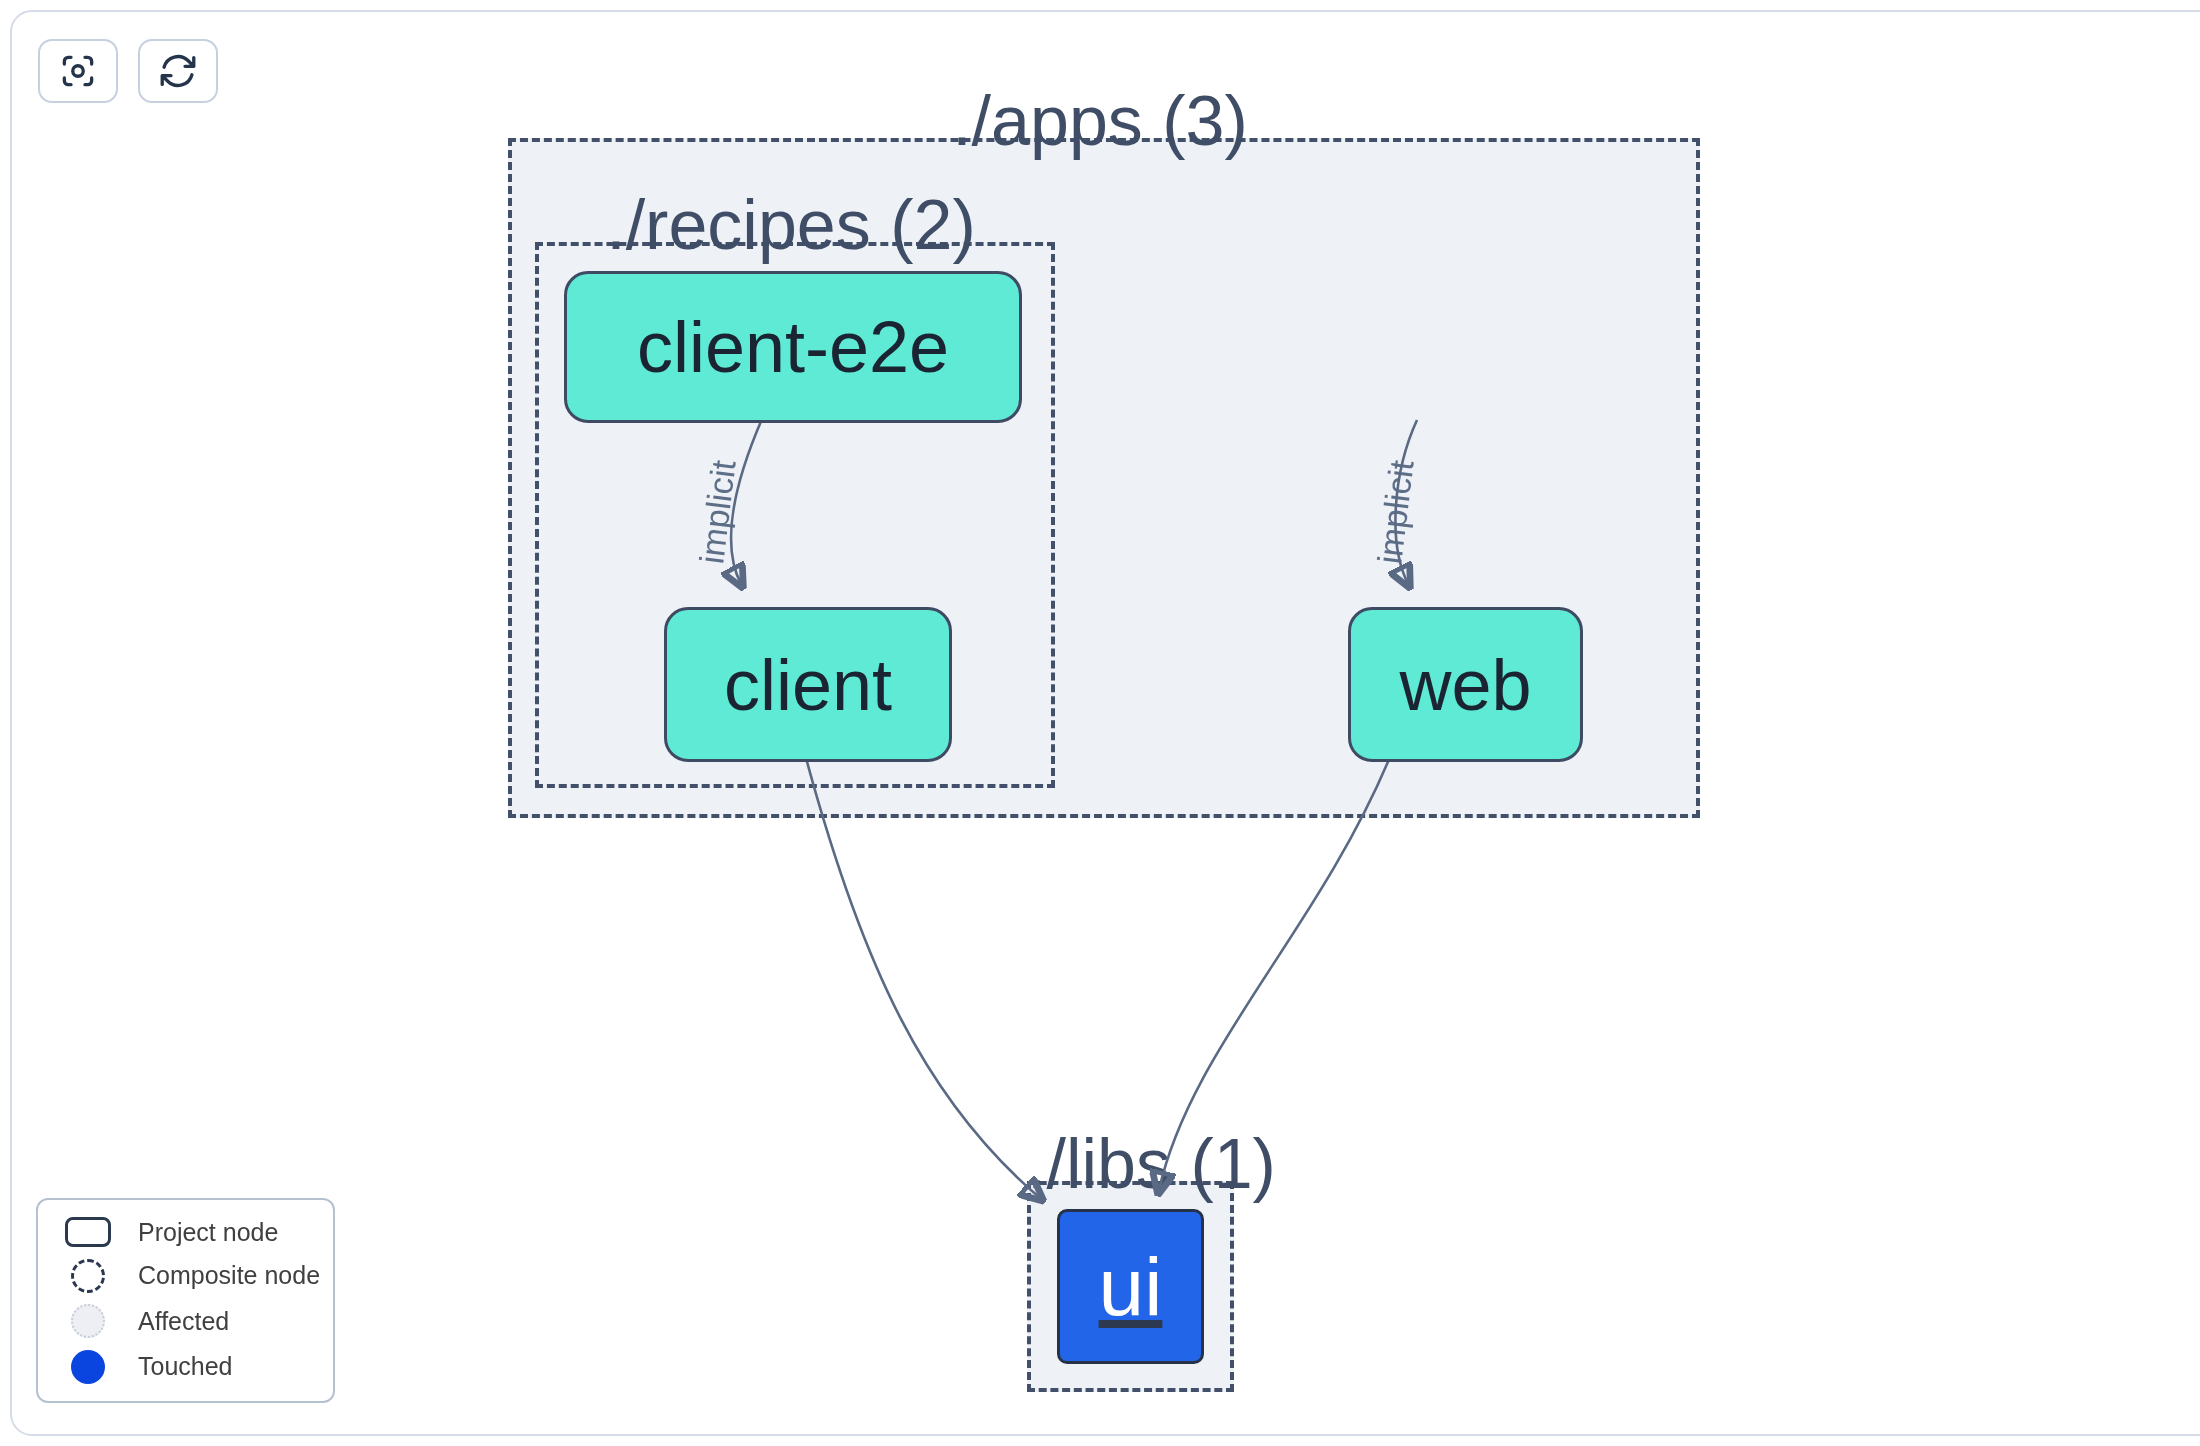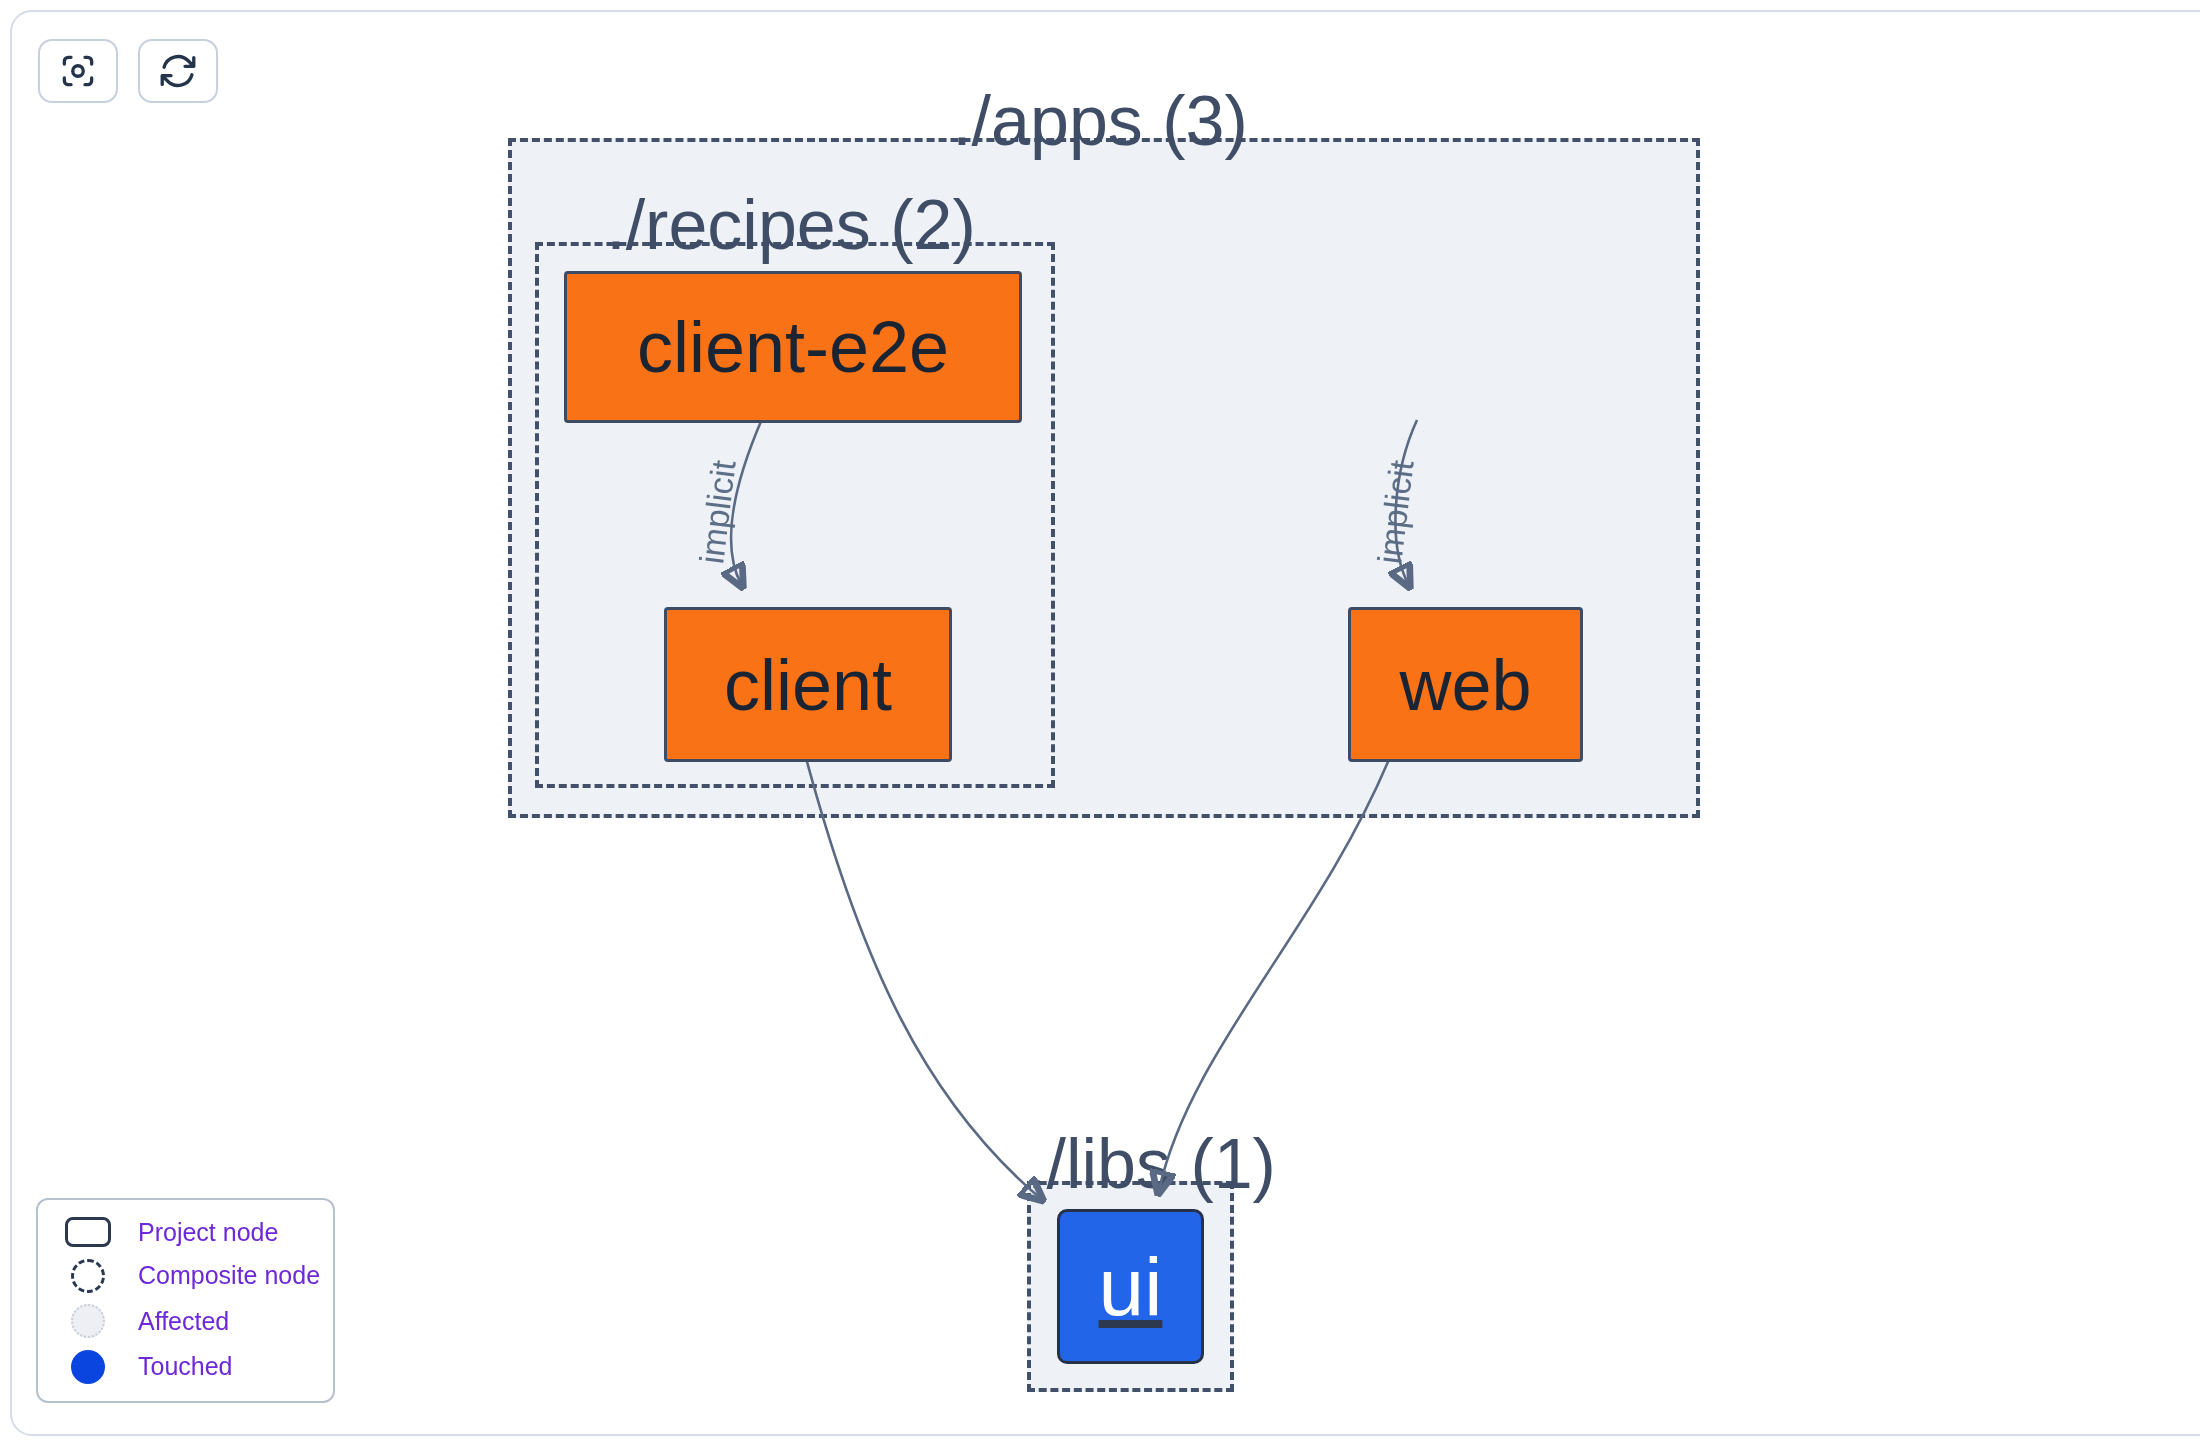--- a/index.html
+++ b/index.html
@@ -18,42 +18,42 @@
   }
   .tool-btn svg{width:42px;height:42px;stroke:#24344b;fill:none;stroke-width:1.9;stroke-linecap:round;stroke-linejoin:round;}
   
   .cluster{position:absolute;background:#eef1f6;border:4px dashed #42506a;z-index:1;}
   .cluster-label{
     position:absolute;z-index:2;text-align:center;font-size:70px;line-height:70px;color:#3f4e66;
     white-space:nowrap;
   }
   
   .node{
-    position:absolute;z-index:6;background:#f97316;border:3px solid #3e4b63;border-radius:4px;
+    position:absolute;z-index:6;background:#5eead4;border:3px solid #3e4b63;border-radius:24px;
     display:flex;align-items:center;justify-content:center;cursor:pointer;
   }
   .node span{font-size:72px;color:#1a2433;}
   .node.touched{background:#2365e8;border-color:#253247;border-radius:10px;text-decoration:underline;}
   .node.touched span{color:#ffffff;font-size:82px;}
   
   .edges{position:absolute;left:0;top:0;z-index:5;pointer-events:none;}
   .edges path{stroke:#5b6a84;stroke-width:2.6;fill:none;pointer-events:stroke;}
   .edge-label{
     position:absolute;z-index:4;font-size:34px;color:#5d6e87;white-space:nowrap;
     transform:translate(-50%,-50%) rotate(-83deg);
   }
   
   .legend{
     position:absolute;left:36px;top:1198px;width:299px;height:205px;background:#ffffff;
     border:2px solid #b6c1d0;border-radius:12px;z-index:20;
     display:flex;flex-direction:column;justify-content:space-evenly;padding:6px 0;box-sizing:border-box;
   }
   .legend-row{display:flex;align-items:center;}
   .legend-swatch-box{width:100px;display:flex;align-items:center;justify-content:center;flex:0 0 100px;}
-  .legend-text{font-size:25px;color:#6d28d9;}
+  .legend-text{font-size:25px;color:#404040;}
   .sw-project{width:46px;height:30px;border:3px solid #2b3950;border-radius:8px;background:#ffffff;box-sizing:border-box;}
   .sw-composite{width:34px;height:34px;border:3px dashed #2b3950;border-radius:50%;background:#ffffff;box-sizing:border-box;}
   .sw-affected{width:34px;height:34px;border:2px dotted #c5cdd9;border-radius:50%;background:#edeff4;box-sizing:border-box;}
   .sw-touched{width:34px;height:34px;border-radius:50%;background:#0b45e0;}
 </style>
 </head>
 <body>
 
 <div class="canvas">
   <div class="frame"></div>

